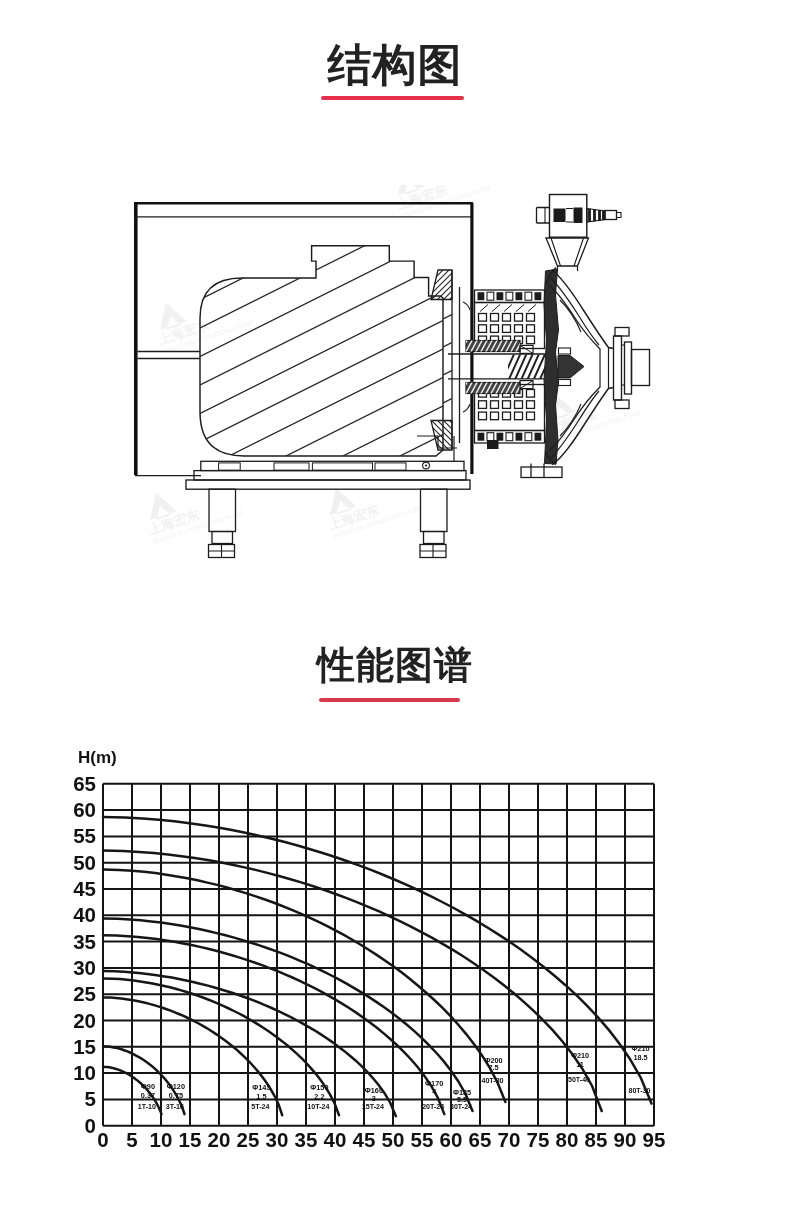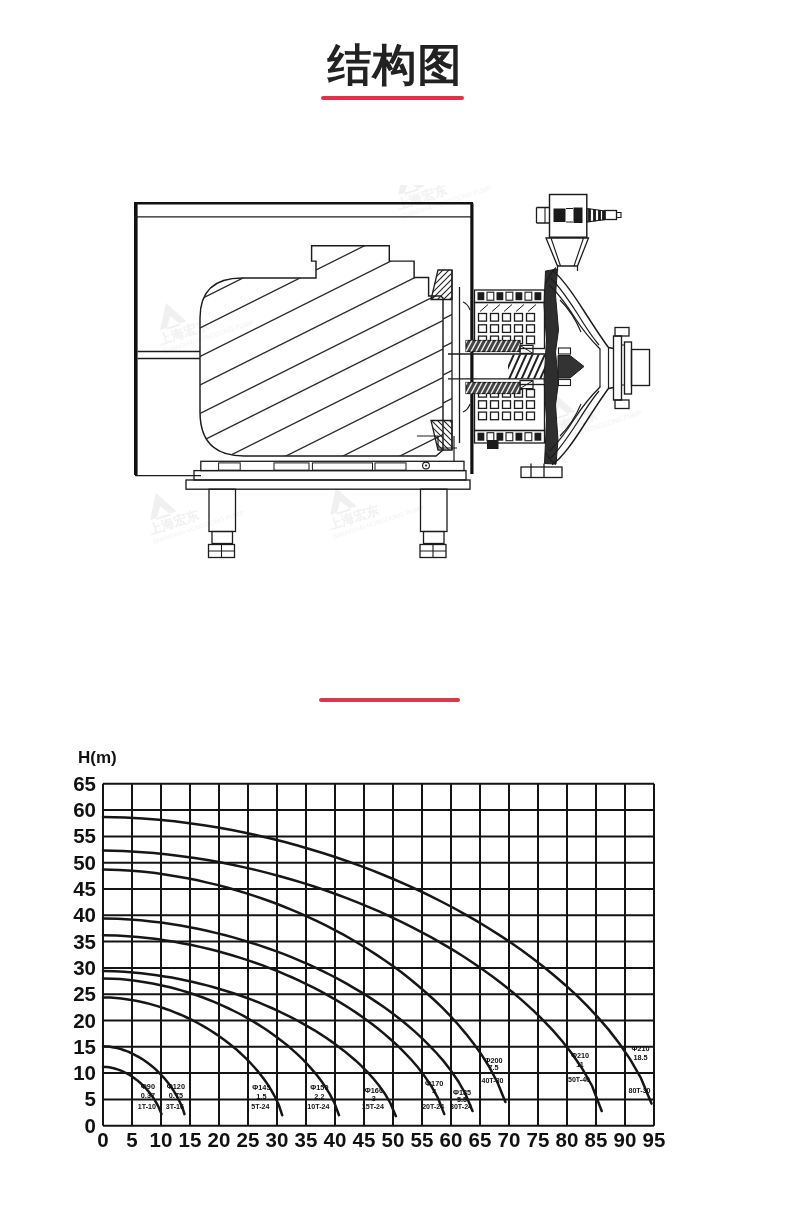--- a/index.html
+++ b/index.html
@@ -203,20 +203,21 @@
       <rect x="186" y="480" width="284" height="9.2" stroke="#1c1c1c" fill="none" stroke-width="1.35"></rect>
       <rect x="209.0" y="489.2" width="26.5" height="42.3" stroke="#1c1c1c" fill="none" stroke-width="1.3"></rect>
       <rect x="212.0" y="531.5" width="20.5" height="12" stroke="#1c1c1c" fill="none" stroke-width="1.3"></rect>
       <rect x="208.5" y="544.5" width="26" height="13" stroke="#1c1c1c" fill="none" stroke-width="1.3"></rect>
       <path d="M208.5,551 h26 M221.5,544.5 v13" stroke="#1c1c1c" fill="none" stroke-width="1.1"></path>
       <rect x="420.5" y="489.2" width="26.5" height="42.3" stroke="#1c1c1c" fill="none" stroke-width="1.3"></rect>
       <rect x="423.5" y="531.5" width="20.5" height="12" stroke="#1c1c1c" fill="none" stroke-width="1.3"></rect>
       <rect x="420.0" y="544.5" width="26" height="13" stroke="#1c1c1c" fill="none" stroke-width="1.3"></rect>
       <path d="M420.0,551 h26 M433.0,544.5 v13" stroke="#1c1c1c" fill="none" stroke-width="1.1"></path>
     </svg>
+<div class="t" style="top:640px;font-size:38px">性能图谱</div>
 <div class="bar" style="top:698px;left:319px;width:141px;height:4px;background:#d8394c"></div>
 <svg style="position:absolute;left:60px;top:740px" width="730" height="473" viewBox="60 740 730 473" xmlns="http://www.w3.org/2000/svg" font-family="Liberation Sans, sans-serif" fill="#111">
       <path d="M103.0 783.8V1125.7 M132.0 783.8V1125.7 M161.0 783.8V1125.7 M190.0 783.8V1125.7 M219.0 783.8V1125.7 M248.0 783.8V1125.7 M277.0 783.8V1125.7 M306.0 783.8V1125.7 M335.0 783.8V1125.7 M364.0 783.8V1125.7 M393.0 783.8V1125.7 M422.0 783.8V1125.7 M451.0 783.8V1125.7 M480.0 783.8V1125.7 M509.0 783.8V1125.7 M538.0 783.8V1125.7 M567.0 783.8V1125.7 M596.0 783.8V1125.7 M625.0 783.8V1125.7 M654.0 783.8V1125.7 M103.0 1125.7H654.0 M103.0 1099.4H654.0 M103.0 1073.1H654.0 M103.0 1046.8H654.0 M103.0 1020.5H654.0 M103.0 994.2H654.0 M103.0 967.9H654.0 M103.0 941.6H654.0 M103.0 915.3H654.0 M103.0 889.0H654.0 M103.0 862.7H654.0 M103.0 836.4H654.0 M103.0 810.1H654.0 M103.0 783.8H654.0" stroke="#141414" stroke-width="2" fill="none"></path>
       <path d="M103.0 1066.8 L105.3 1066.9 L107.2 1067.1 L109.0 1067.3 L110.6 1067.6 L112.2 1067.9 L113.8 1068.3 L115.3 1068.7 L116.7 1069.1 L118.2 1069.6 L119.6 1070.1 L121.0 1070.7 L122.4 1071.3 L123.7 1071.9 L125.1 1072.6 L126.4 1073.2 L127.7 1074.0 L129.1 1074.7 L130.4 1075.5 L131.6 1076.3 L132.9 1077.2 L134.2 1078.1 L135.4 1079.0 L136.7 1079.9 L137.9 1080.9 L139.2 1082.0 L140.4 1083.0 L141.6 1084.1 L142.8 1085.3 L144.0 1086.5 L145.2 1087.7 L146.4 1089.0 L147.6 1090.4 L148.8 1091.8 L150.0 1093.3 L151.1 1094.8 L152.3 1096.4 L153.5 1098.1 L154.6 1099.9 L155.8 1101.8 L156.9 1103.9 L158.1 1106.1 L159.2 1108.5 L160.3 1111.1 L161.5 1114.1" stroke="#161616" stroke-width="2.5" fill="none" stroke-linecap="round"></path>
       <path d="M103.0 1046.3 L106.3 1046.4 L108.9 1046.6 L111.3 1047.0 L113.6 1047.4 L115.8 1047.8 L118.0 1048.3 L120.1 1048.9 L122.1 1049.5 L124.1 1050.2 L126.1 1050.9 L128.1 1051.7 L130.0 1052.5 L131.9 1053.4 L133.8 1054.3 L135.6 1055.3 L137.5 1056.3 L139.3 1057.3 L141.1 1058.4 L142.9 1059.5 L144.7 1060.7 L146.5 1061.9 L148.2 1063.2 L149.9 1064.6 L151.7 1066.0 L153.4 1067.4 L155.1 1068.9 L156.8 1070.5 L158.5 1072.1 L160.2 1073.8 L161.8 1075.5 L163.5 1077.3 L165.2 1079.2 L166.8 1081.2 L168.4 1083.3 L170.1 1085.5 L171.7 1087.8 L173.3 1090.2 L174.9 1092.8 L176.5 1095.5 L178.1 1098.5 L179.7 1101.7 L181.3 1105.2 L182.9 1109.3 L184.5 1114.1" stroke="#161616" stroke-width="2.5" fill="none" stroke-linecap="round"></path>
       <path d="M103.0 997.4 L110.2 997.6 L116.0 998.0 L121.3 998.5 L126.3 999.2 L131.2 999.9 L136.0 1000.8 L140.6 1001.7 L145.1 1002.8 L149.5 1003.9 L153.9 1005.1 L158.2 1006.4 L162.4 1007.7 L166.6 1009.2 L170.7 1010.7 L174.8 1012.3 L178.9 1014.0 L182.9 1015.7 L186.8 1017.5 L190.8 1019.4 L194.7 1021.4 L198.6 1023.5 L202.4 1025.6 L206.3 1027.8 L210.1 1030.2 L213.8 1032.6 L217.6 1035.1 L221.3 1037.7 L225.1 1040.4 L228.7 1043.2 L232.4 1046.2 L236.1 1049.2 L239.7 1052.5 L243.3 1055.8 L247.0 1059.3 L250.5 1063.0 L254.1 1067.0 L257.7 1071.1 L261.2 1075.5 L264.8 1080.3 L268.3 1085.4 L271.8 1091.1 L275.3 1097.5 L278.8 1105.0 L282.2 1115.2" stroke="#161616" stroke-width="2.5" fill="none" stroke-linecap="round"></path>
       <path d="M103.0 978.4 L112.5 978.7 L120.1 979.1 L127.1 979.7 L133.7 980.5 L140.2 981.4 L146.4 982.4 L152.5 983.5 L158.4 984.7 L164.2 986.0 L170.0 987.3 L175.6 988.8 L181.2 990.4 L186.7 992.0 L192.2 993.8 L197.5 995.6 L202.9 997.5 L208.1 999.5 L213.4 1001.6 L218.6 1003.8 L223.7 1006.1 L228.8 1008.5 L233.9 1011.0 L239.0 1013.5 L244.0 1016.2 L248.9 1019.0 L253.9 1021.9 L258.8 1024.9 L263.7 1028.0 L268.6 1031.3 L273.4 1034.7 L278.2 1038.2 L283.0 1041.9 L287.8 1045.8 L292.5 1049.9 L297.3 1054.1 L302.0 1058.7 L306.7 1063.5 L311.3 1068.6 L316.0 1074.1 L320.6 1080.0 L325.2 1086.6 L329.8 1094.1 L334.4 1102.9 L339.0 1115.2" stroke="#161616" stroke-width="2.5" fill="none" stroke-linecap="round"></path>
       <path d="M103.0 971.1 L114.7 971.3 L124.2 971.8 L132.9 972.4 L141.2 973.2 L149.1 974.2 L156.8 975.2 L164.4 976.4 L171.8 977.6 L179.0 979.0 L186.1 980.5 L193.1 982.0 L200.1 983.7 L206.9 985.4 L213.7 987.2 L220.3 989.2 L227.0 991.2 L233.5 993.3 L240.0 995.5 L246.4 997.8 L252.8 1000.2 L259.2 1002.7 L265.5 1005.3 L271.7 1008.0 L278.0 1010.9 L284.1 1013.8 L290.3 1016.8 L296.4 1020.0 L302.4 1023.3 L308.5 1026.8 L314.5 1030.3 L320.5 1034.1 L326.4 1038.0 L332.3 1042.1 L338.2 1046.4 L344.1 1050.9 L349.9 1055.7 L355.8 1060.7 L361.6 1066.1 L367.3 1071.9 L373.1 1078.3 L378.8 1085.2 L384.5 1093.2 L390.2 1102.7 L395.9 1116.2" stroke="#161616" stroke-width="2.5" fill="none" stroke-linecap="round"></path>
       <path d="M103.0 935.3 L116.7 935.6 L127.7 936.2 L137.8 937.0 L147.5 938.0 L156.7 939.1 L165.8 940.4 L174.5 941.8 L183.1 943.4 L191.6 945.1 L199.9 946.9 L208.1 948.8 L216.1 950.8 L224.1 953.0 L232.0 955.2 L239.7 957.6 L247.5 960.1 L255.1 962.7 L262.7 965.4 L270.2 968.3 L277.6 971.2 L285.0 974.3 L292.4 977.5 L299.7 980.8 L306.9 984.3 L314.1 987.9 L321.3 991.7 L328.4 995.6 L335.4 999.7 L342.5 1003.9 L349.5 1008.3 L356.5 1012.9 L363.4 1017.7 L370.3 1022.8 L377.2 1028.0 L384.0 1033.6 L390.8 1039.5 L397.6 1045.7 L404.3 1052.4 L411.1 1059.5 L417.8 1067.3 L424.4 1075.9 L431.1 1085.7 L437.7 1097.5 L444.3 1114.1" stroke="#161616" stroke-width="2.5" fill="none" stroke-linecap="round"></path>
       <path d="M103.0 918.5 L117.8 918.8 L129.7 919.4 L140.7 920.3 L151.1 921.4 L161.2 922.6 L170.9 924.0 L180.5 925.6 L189.8 927.3 L198.9 929.1 L207.9 931.0 L216.7 933.1 L225.5 935.3 L234.1 937.6 L242.6 940.1 L251.0 942.7 L259.4 945.4 L267.7 948.2 L275.9 951.1 L284.0 954.2 L292.1 957.4 L300.1 960.8 L308.0 964.2 L315.9 967.9 L323.7 971.6 L331.5 975.5 L339.3 979.6 L347.0 983.8 L354.6 988.3 L362.3 992.8 L369.8 997.6 L377.4 1002.6 L384.9 1007.8 L392.4 1013.3 L399.8 1019.0 L407.2 1025.0 L414.6 1031.4 L421.9 1038.1 L429.2 1045.3 L436.5 1053.0 L443.8 1061.4 L451.0 1070.7 L458.2 1081.2 L465.4 1093.7 L472.5 1111.0" stroke="#161616" stroke-width="2.5" fill="none" stroke-linecap="round"></path>

